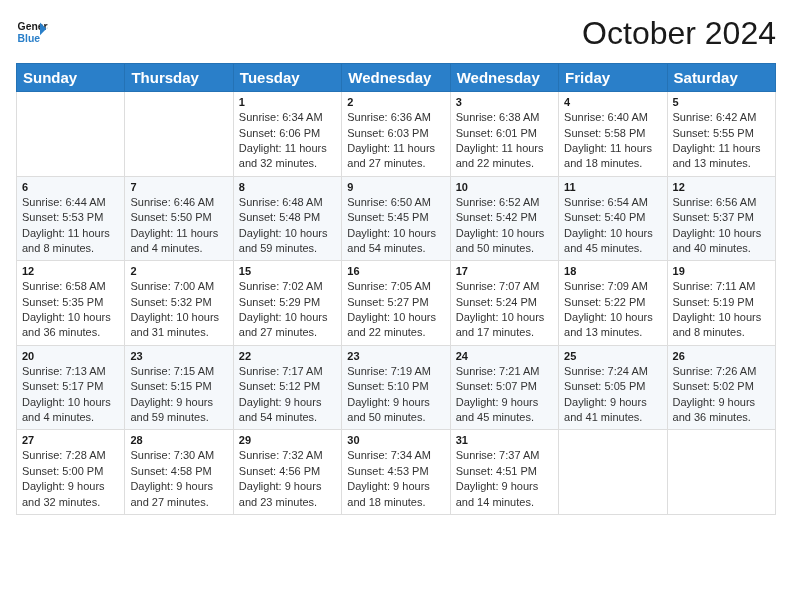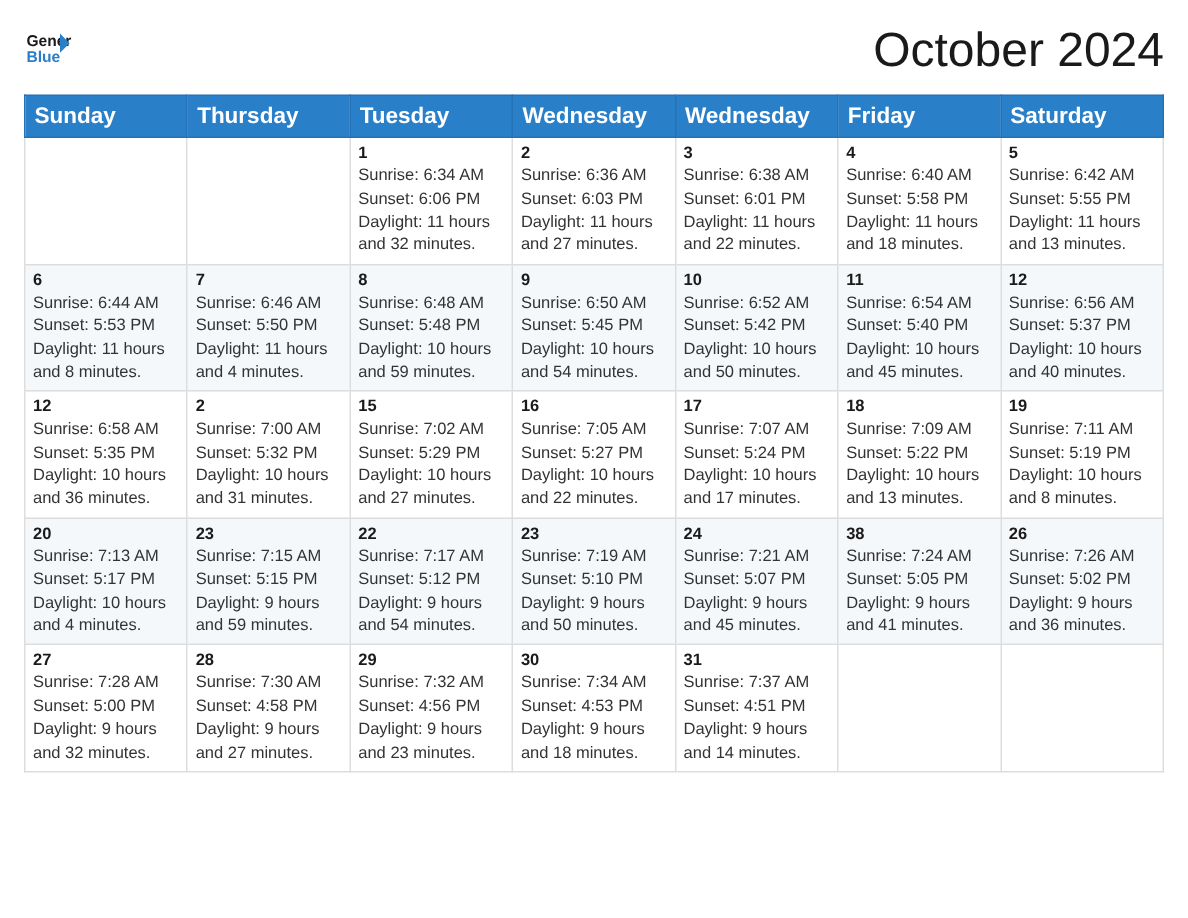--- a/index.html
+++ b/index.html
@@ -210,21 +210,21 @@
         </td>
         <td>
           <span class="day-number">23</span>
           <div class="day-info">Sunrise: 7:19 AM<br>Sunset: 5:10 PM<br>Daylight: 9 hours<br>and 50 minutes.</div>
         </td>
         <td>
           <span class="day-number">24</span>
           <div class="day-info">Sunrise: 7:21 AM<br>Sunset: 5:07 PM<br>Daylight: 9 hours<br>and 45 minutes.</div>
         </td>
         <td>
-          <span class="day-number">38</span>
+          <span class="day-number">25</span>
           <div class="day-info">Sunrise: 7:24 AM<br>Sunset: 5:05 PM<br>Daylight: 9 hours<br>and 41 minutes.</div>
         </td>
         <td>
           <span class="day-number">26</span>
           <div class="day-info">Sunrise: 7:26 AM<br>Sunset: 5:02 PM<br>Daylight: 9 hours<br>and 36 minutes.</div>
         </td>
       </tr>
       <tr>
         <td>
           <span class="day-number">27</span>

